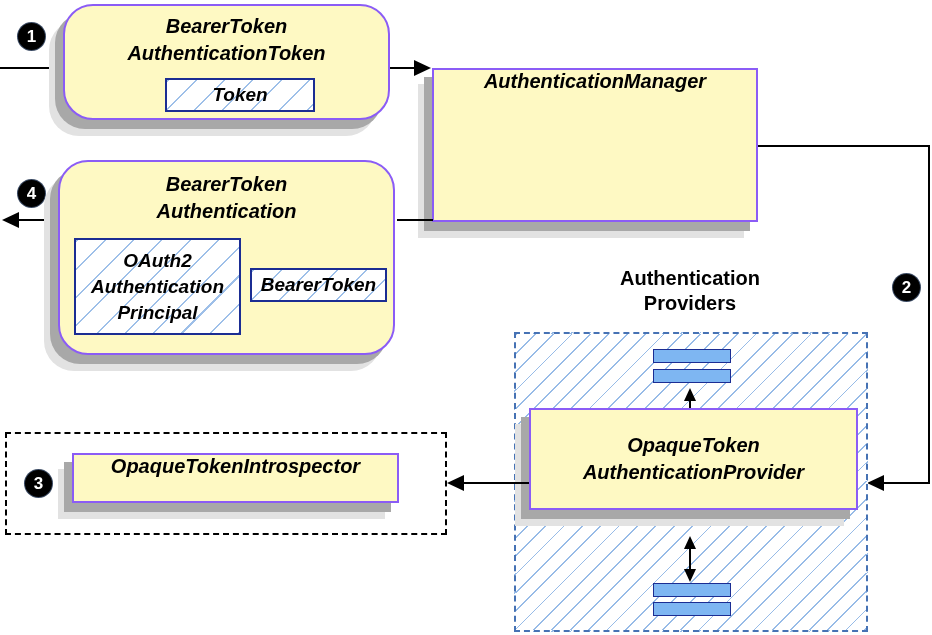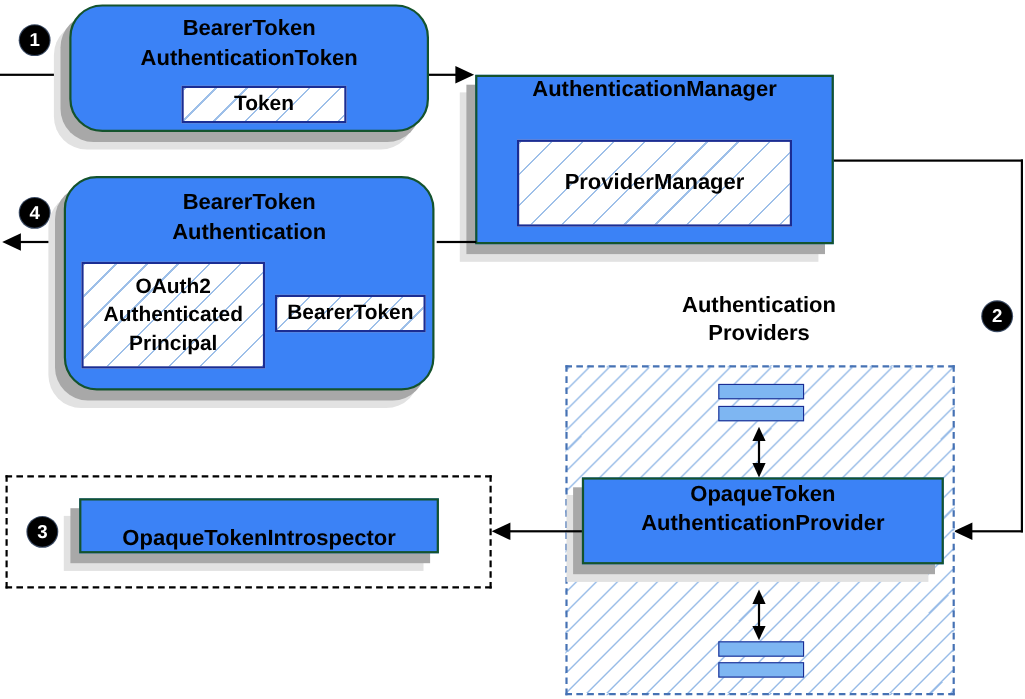--- a/index.html
+++ b/index.html
@@ -3,24 +3,24 @@
 <meta charset="utf-8">
 <style>
   html,body{margin:0;padding:0;background:#fff;}
   #canvas{
     position:relative;width:932px;height:635px;background:#ffffff;overflow:hidden;
     font-family:"Liberation Sans", sans-serif;color:#000;
   }
   .line{position:absolute;background:#000;}
   
   .node{
-    position:absolute;box-sizing:border-box;background:#3b82f6;
-    border:2px solid #14532d;
+    position:absolute;box-sizing:border-box;background:#fef9c3;
+    border:2px solid #8b5cf6;
     box-shadow:-8px 9px 0 0 #a8a8a8, -14px 16px 0 0 #e2e2e2;
-    text-align:center;font-weight:bold;
+    text-align:center;font-weight:bold;font-style:italic;
   }
   .rounded{border-radius:30px;}
   .node .title{white-space:pre-line;}
   
   .inner{
     position:absolute;box-sizing:border-box;
     background:repeating-linear-gradient(135deg, rgba(125,170,225,.75) 0 1.5px, transparent 1.5px 20px) #fff;
     border:2px solid #1b2d93;
     display:flex;align-items:center;justify-content:center;
     font-weight:bold;white-space:pre-line;text-align:center;
@@ -64,75 +64,74 @@
     <div class="title" style="padding-top:7px;font-size:20px;line-height:27px;">BearerToken
 AuthenticationToken</div>
     <div class="inner" style="left:100px;top:72px;width:150px;height:34px;font-size:19px;">Token</div>
   </div>
 
   <div class="line" style="left:390px;top:67px;width:26px;height:2px;"></div>
   <div class="tri tri-right" style="left:414px;top:60px;"></div>
 
   <div class="node" style="left:432px;top:68px;width:326px;height:154px;">
     <div class="title" style="padding-top:0;font-size:20px;">AuthenticationManager</div>
-    <div class="inner" style="left:36px;top:57px;width:250px;height:79px;font-size:20px;">ProviderManager</div>
   </div>
 
   <div class="line" style="left:758px;top:145px;width:172px;height:2px;"></div>
   <div class="line" style="left:928px;top:145px;width:2px;height:339px;"></div>
   <div class="line" style="left:882px;top:482px;width:48px;height:2px;"></div>
   <div class="tri tri-left" style="left:867px;top:475px;"></div>
   <div class="badge" style="left:893px;top:274px;">2</div>
 
   <div class="line" style="left:397px;top:219px;width:36px;height:2px;"></div>
 
   <div class="badge" style="left:18px;top:180px;">4</div>
   <div class="line" style="left:10px;top:219px;width:48px;height:2px;"></div>
   <div class="tri tri-left" style="left:2px;top:212px;"></div>
 
   <div class="node rounded" style="left:58px;top:160px;width:337px;height:195px;">
     <div class="title" style="padding-top:9px;font-size:20px;line-height:27px;">BearerToken
 Authentication</div>
     <div class="inner" style="left:14px;top:76px;width:167px;height:97px;font-size:19px;line-height:26px;">OAuth2
-Authenticated
+Authentication
 Principal</div>
     <div class="inner" style="left:190px;top:106px;width:137px;height:34px;font-size:19px;">BearerToken</div>
   </div>
 
   <div class="plabel" style="left:540px;top:266px;width:300px;font-size:20px;line-height:25px;">Authentication
 Providers</div>
 
   <div class="region" style="left:514px;top:332px;width:354px;height:300px;"></div>
 
   <div class="bar" style="left:653px;top:349px;"></div>
   <div class="bar" style="left:653px;top:369px;"></div>
 
   <div class="dbl" style="left:681px;top:388px;height:46px;">
     <div class="up"></div>
     <div class="stem"></div>
     <div class="down"></div>
   </div>
 
-  <div class="node" style="left:529px;top:434px;width:329px;height:79px;display:flex;justify-content:center;">
+  <div class="node" style="left:529px;top:408px;width:329px;height:102px;display:flex;align-items:center;justify-content:center;">
     <div class="title" style="font-size:20px;line-height:27px;">OpaqueToken
 AuthenticationProvider</div>
   </div>
 
   <div class="dbl" style="left:681px;top:536px;height:46px;">
     <div class="up"></div>
     <div class="stem"></div>
     <div class="down"></div>
   </div>
 
   <div class="bar" style="left:653px;top:583px;"></div>
   <div class="bar" style="left:653px;top:602px;"></div>
 
   <div class="line" style="left:460px;top:482px;width:69px;height:2px;"></div>
   <div class="tri tri-left" style="left:447px;top:475px;"></div>
 
   <div class="dotted" style="left:5px;top:432px;width:442px;height:103px;"></div>
   <div class="badge" style="left:25px;top:470px;">3</div>
 
-  <div class="node" style="left:72px;top:453px;width:327px;height:50px;display:flex;align-items:flex-end;justify-content:center;">
+  <div class="node" style="left:72px;top:453px;width:327px;height:50px;display:flex;align-items:flex-start;justify-content:center;">
     <div class="title" style="font-size:20px;">OpaqueTokenIntrospector</div>
   </div>
 
 </div>
 
 </body></html>

